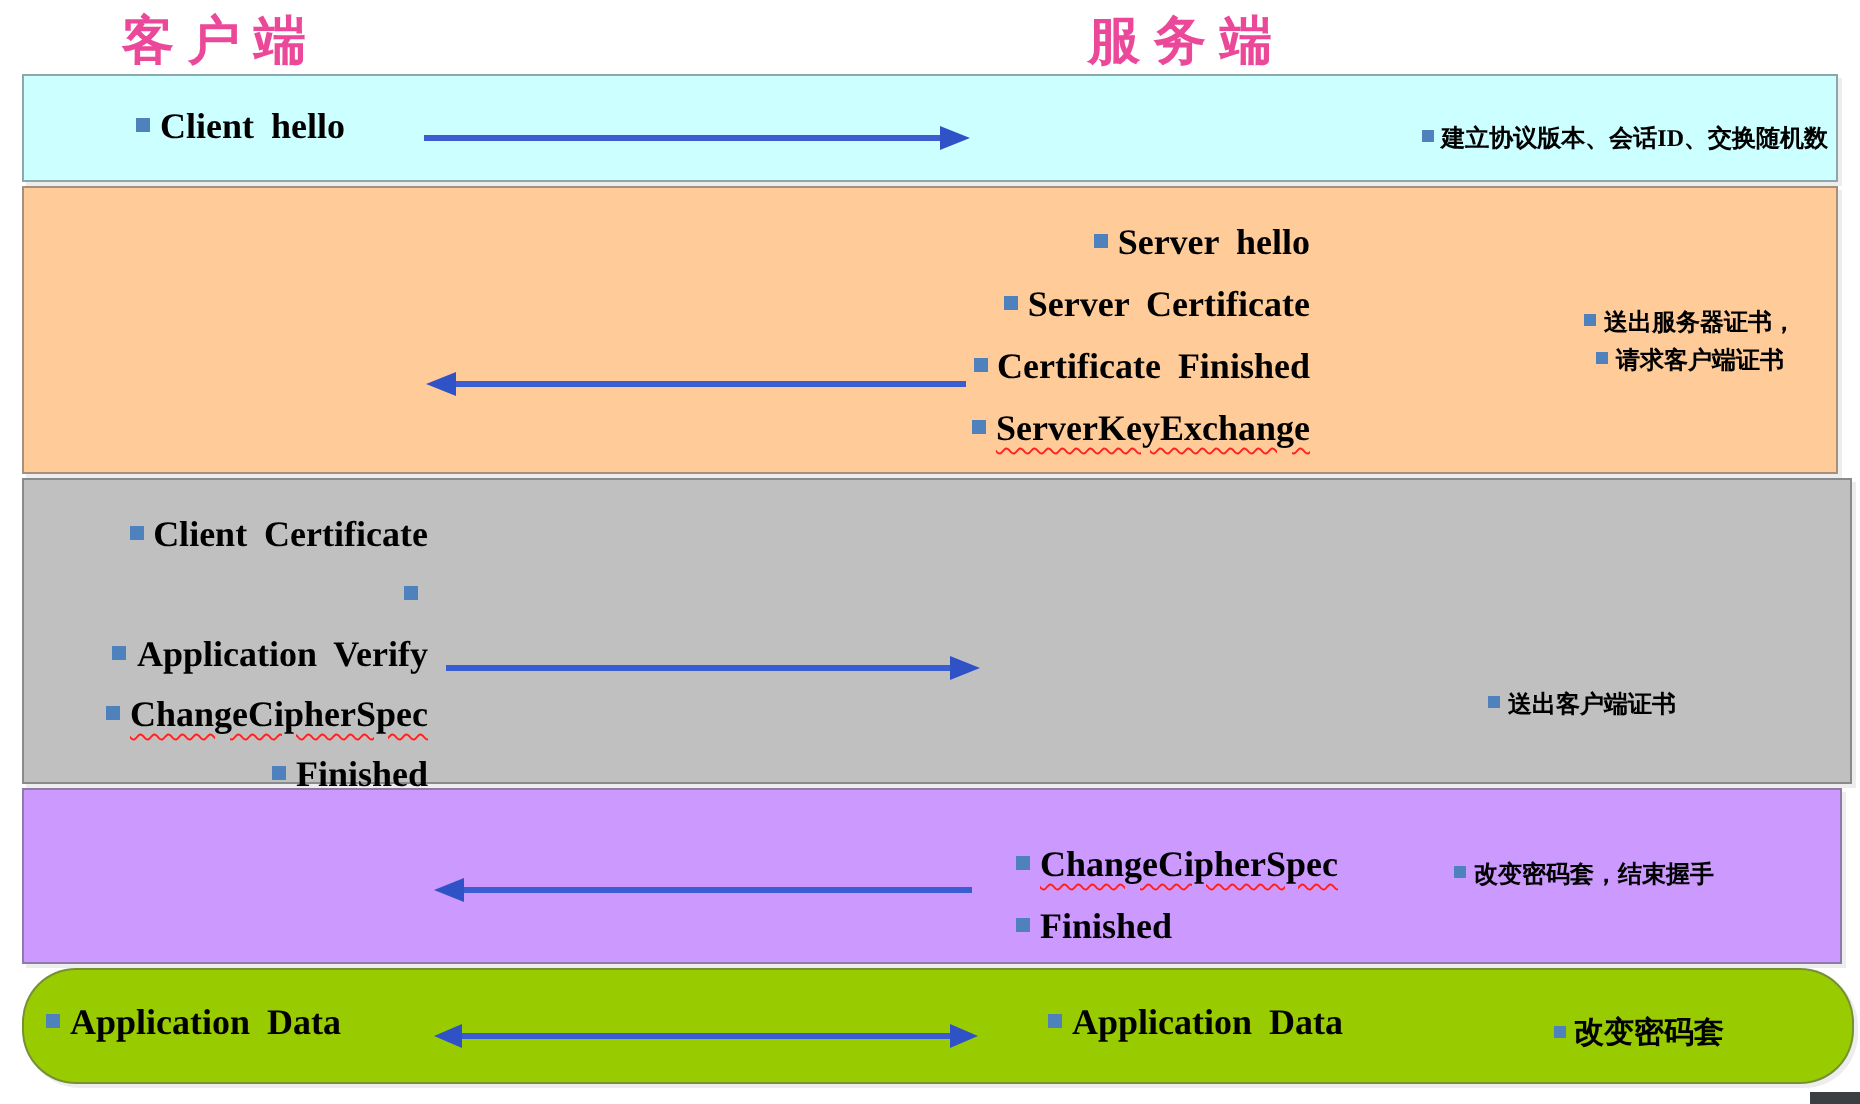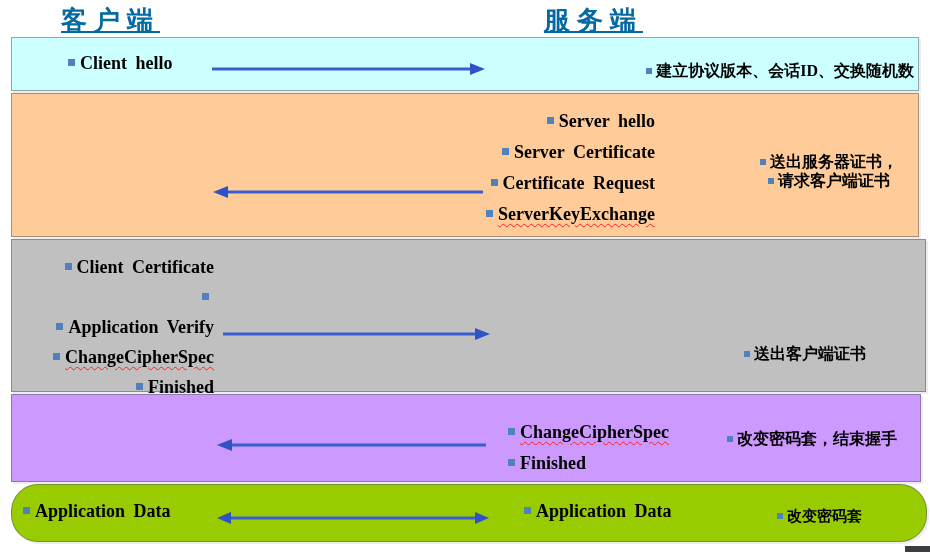--- a/index.html
+++ b/index.html
@@ -2,37 +2,37 @@
 <html><head>
 <meta charset="utf-8">
 <style>
   html,body { margin:0; padding:0; background:#ffffff; }
   .stage {
     position:relative; width:930px; height:552px; overflow:hidden;
     background:#ffffff;
     font-family:"Liberation Serif","DejaVu Serif",serif;
   }
   .hdr {
-    position:absolute; top:3px; font-size:26px; font-weight:bold; color:#0369a1;
-    letter-spacing:7px; white-space:nowrap;text-decoration:underline;
+    position:absolute; top:3px; font-size:26px; font-weight:bold; color:#ec4899;
+    letter-spacing:7px; white-space:nowrap;
   }
   .band {
     position:absolute; left:11px;
     border:1px solid rgba(90,95,100,0.55);
     box-shadow:2px 2px 0 rgba(0,0,0,0.07);
     box-sizing:border-box;
   }
   .msg {
     position:absolute; font-size:18px; font-weight:bold; color:#000;
     white-space:nowrap; word-spacing:4px;
   }
   .msgcol { position:absolute; font-size:18px; font-weight:bold; color:#000; white-space:nowrap; word-spacing:4px; }
   .msgcol div { height:30px; line-height:30px; }
   .note {
-    position:absolute; font-size:16px; font-weight:bold; color:#000; white-space:nowrap;
+    position:absolute; font-size:12px; font-weight:bold; color:#000; white-space:nowrap;
   }
   .bullet {
     display:inline-block; width:7px; height:7px; background:#4f81bd;
     margin-right:5px; vertical-align:3px;
   }
   .bullet.small { width:6px; height:6px; margin-right:4px; vertical-align:2px; }
   .sq {
     text-decoration-line:underline; text-decoration-style:wavy;
     text-decoration-color:#ff2020; text-decoration-thickness:1px;
     text-underline-offset:3px;
@@ -58,21 +58,21 @@
     </svg>
     <div class="note" style="right:4px; top:23px;">
       <span class="bullet small"></span><span>建立协议版本、会话ID、交换随机数</span>
     </div>
   </div>
 
   <div class="band" style="top: 93px; width: 908px; height: 144px; background-color: rgb(255, 204, 153);">
     <div class="msgcol" style="left:474px; top:12px;text-align:right;">
       <div style="height:31px; line-height:31px;"><span class="bullet"></span><span>Server hello</span></div>
       <div style="height:31px; line-height:31px;"><span class="bullet"></span><span>Server Certificate</span></div>
-      <div style="height:31px; line-height:31px;"><span class="bullet"></span><span>Certificate Request</span></div>
+      <div style="height:31px; line-height:31px;"><span class="bullet"></span><span>Certificate Finished</span></div>
       <div style="height:31px; line-height:31px;"><span class="bullet"></span><span class="sq">ServerKeyExchange</span></div>
     </div>
     <svg class="arrow" style="left:201px; top:92px;" width="270" height="12">
       <line x1="270" y1="6" x2="14" y2="6" stroke="#3a5ed2" stroke-width="3"></line>
       <polygon points="15,0 0,6 15,12" fill="#2f52c7"></polygon>
     </svg>
     <div class="note" style="right:20px; top:58px; text-align:center; line-height:19px;">
       <div><span class="bullet small"></span><span>送出服务器证书，</span></div>
       <div><span class="bullet small"></span><span>请求客户端证书</span></div>
     </div>

